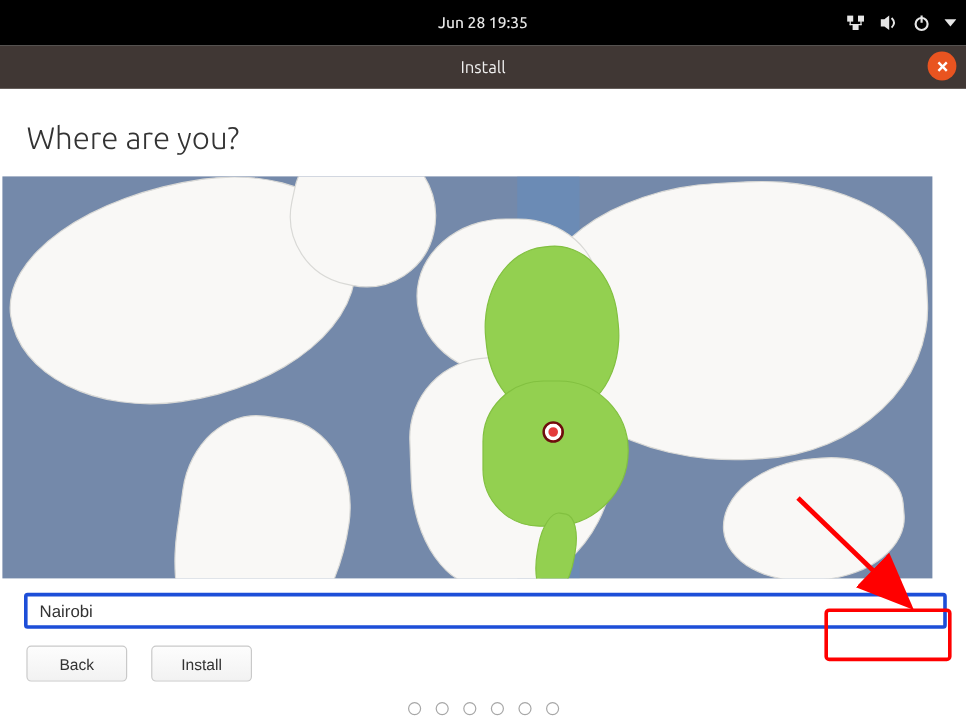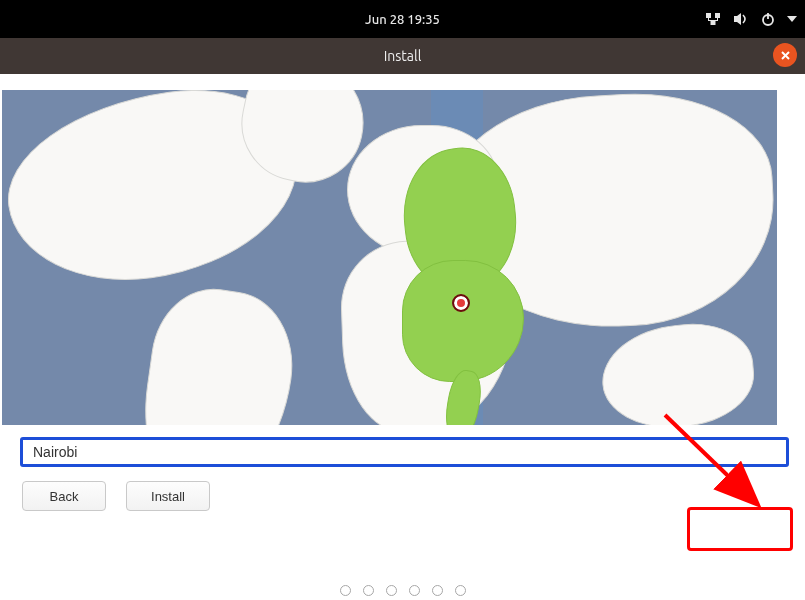--- a/index.html
+++ b/index.html
@@ -258,20 +258,21 @@
     <span>
       <svg width="11" height="11" viewBox="0 0 11 11" stroke="#ffffff" stroke-width="2">
           <line x1="2" y1="2" x2="9" y2="9"></line>
           <line x1="9" y1="2" x2="2" y2="9"></line>
         </svg>
     </span>
   </div>
 </div>
 
 <div class="content">
+  <div class="heading">Where are you?</div>
 
   <div class="map-wrap">
     <div class="tz-band"></div>
     <div class="land na"></div>
     <div class="land greenland"></div>
     <div class="land sa"></div>
     <div class="land asia"></div>
     <div class="land eu"></div>
     <div class="land africa"></div>
     <div class="land aus"></div>

